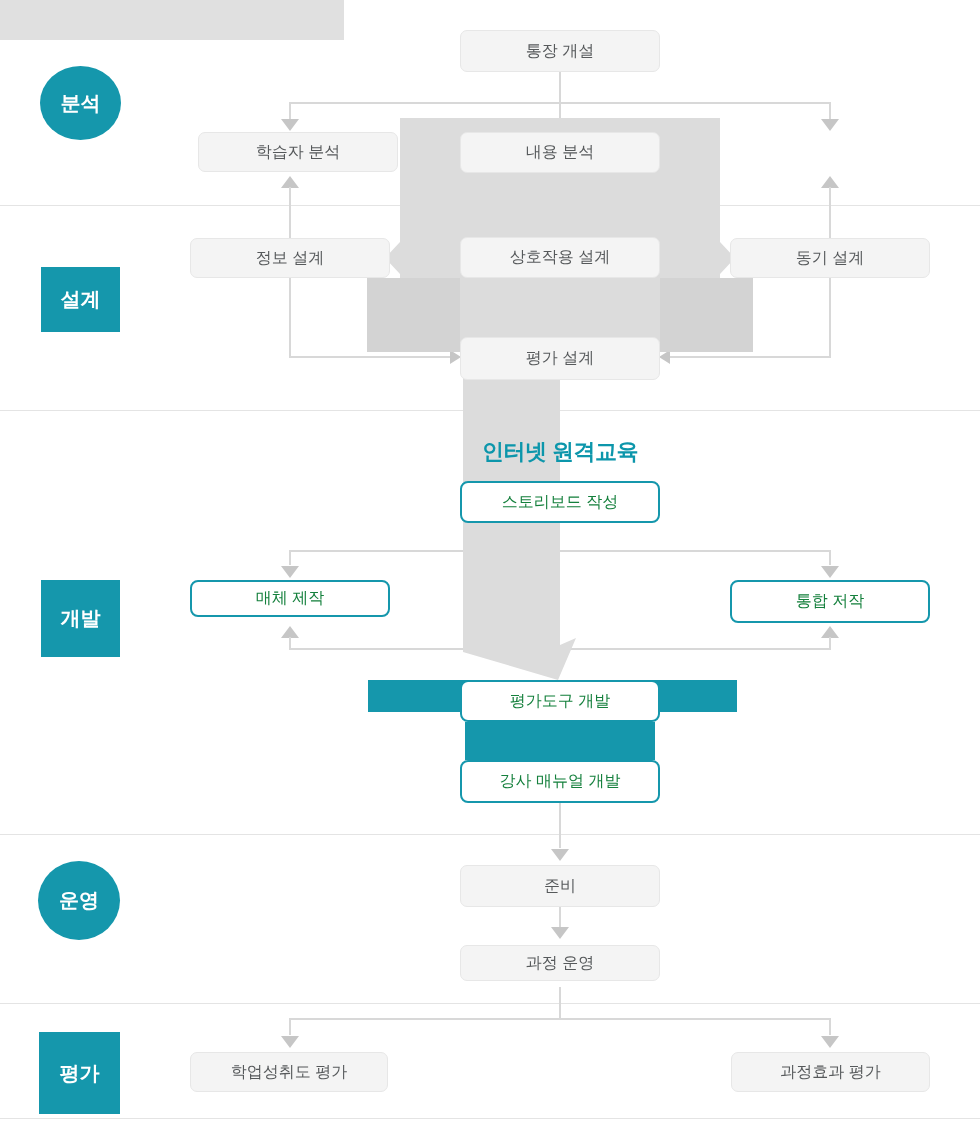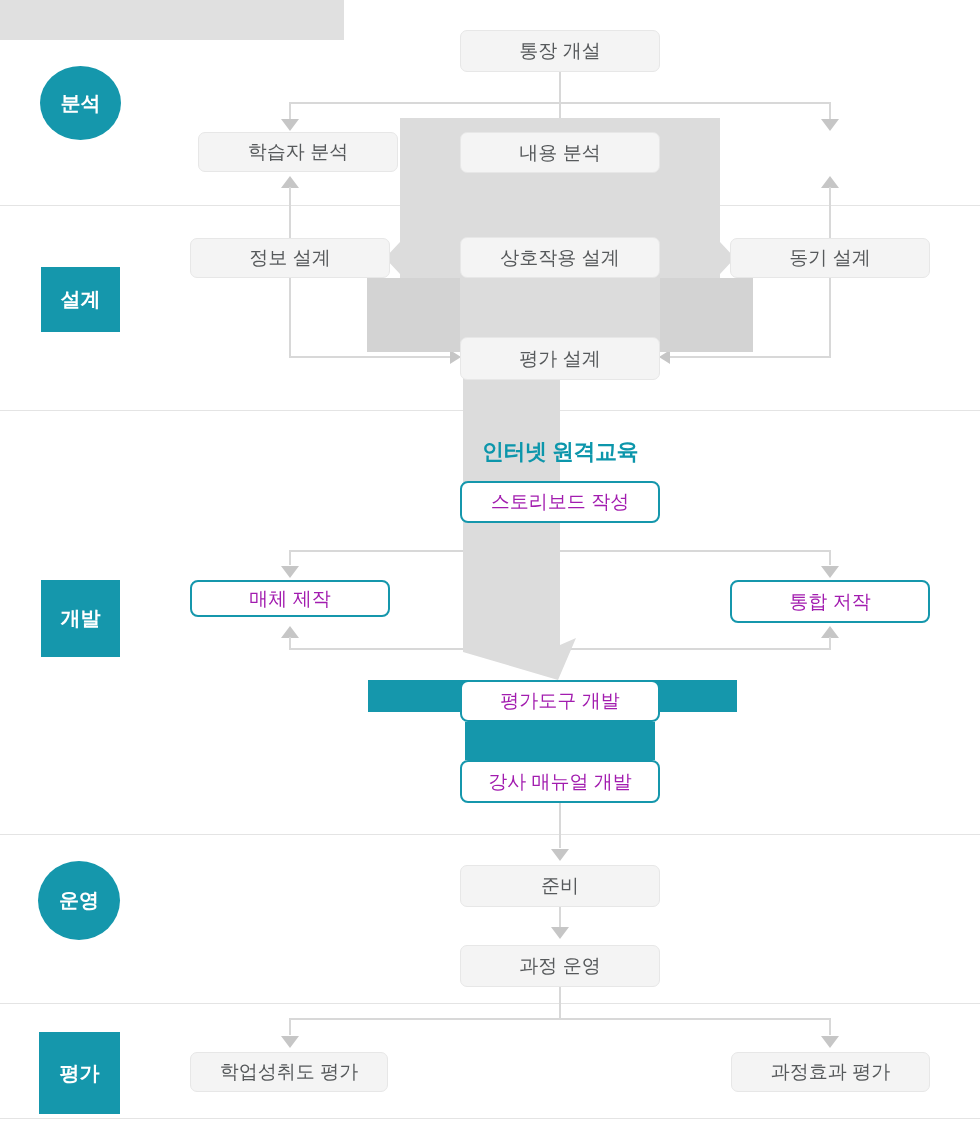--- a/index.html
+++ b/index.html
@@ -22,23 +22,23 @@
   .eval-band{left:388px;top:1052px;width:344px;height:40px;background:#e0e0e0;z-index:2;}
   
   .line{position:absolute;background:#d8d8d8;z-index:1;}
   .arr{position:absolute;width:0;height:0;z-index:1;}
   .arr.down{border-left:9px solid transparent;border-right:9px solid transparent;border-top:12px solid #c6c6c6;}
   .arr.up{border-left:9px solid transparent;border-right:9px solid transparent;border-bottom:12px solid #c6c6c6;}
   .arr.right{border-top:7px solid transparent;border-bottom:7px solid transparent;border-left:11px solid #c6c6c6;}
   .arr.left{border-top:7px solid transparent;border-bottom:7px solid transparent;border-right:11px solid #c6c6c6;}
   
   .gbox,.tbox{position:absolute;display:flex;align-items:center;justify-content:center;
-       box-sizing:border-box;z-index:3;font-size:19px;letter-spacing:0;}
+       box-sizing:border-box;z-index:3;font-size:16px;letter-spacing:0;}
   .gbox{background:#f4f4f4;border:1px solid #e7e7e7;border-radius:7px;color:#56595b;}
-  .tbox{background:#ffffff;border:2px solid #1597ac;border-radius:8px;color:#a21caf;}
+  .tbox{background:#ffffff;border:2px solid #1597ac;border-radius:8px;color:#15803d;}
   
   .stage{position:absolute;display:flex;align-items:center;justify-content:center;background:#1597ac;
          color:#ffffff;font-size:20px;font-weight:bold;z-index:3;}
   .stage.circle{border-radius:50%;}
   .title{position:absolute;left:430px;top:437px;width:260px;text-align:center;font-size:22px;
          font-weight:bold;color:#0c96ab;z-index:3;letter-spacing:-0.5px;}
 </style>
 </head>
 <body>
 
@@ -116,18 +116,18 @@
   <div class="gbox" style="left:460px;top:337px;width:200px;height:43px">평가 설계</div>
 
   <div class="title">인터넷 원격교육</div>
   <div class="tbox" style="left:460px;top:481px;width:200px;height:42px">스토리보드 작성</div>
   <div class="tbox" style="left:190px;top:580px;width:200px;height:37px">매체 제작</div>
   <div class="tbox" style="left:730px;top:580px;width:200px;height:43px">통합 저작</div>
   <div class="tbox" style="left:460px;top:680px;width:200px;height:42px">평가도구 개발</div>
   <div class="tbox" style="left:460px;top:760px;width:200px;height:43px">강사 매뉴얼 개발</div>
 
   <div class="gbox" style="left:460px;top:865px;width:200px;height:42px">준비</div>
-  <div class="gbox" style="left:460px;top:945px;width:200px;height:42px">과정 운영</div>
+  <div class="gbox" style="left:460px;top:945px;width:200px;height:36px">과정 운영</div>
 
   <div class="gbox" style="left:190px;top:1052px;width:198px;height:40px">학업성취도 평가</div>
   <div class="gbox" style="left:731px;top:1052px;width:199px;height:40px">과정효과 평가</div>
 
 </div>
 
 </body></html>

